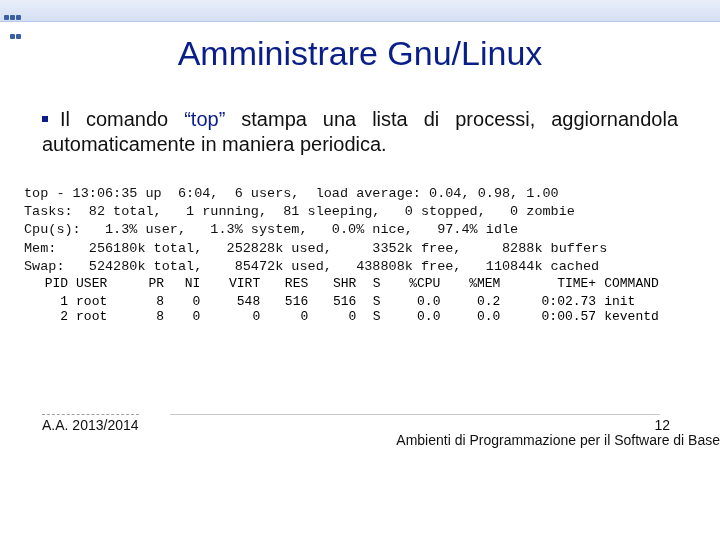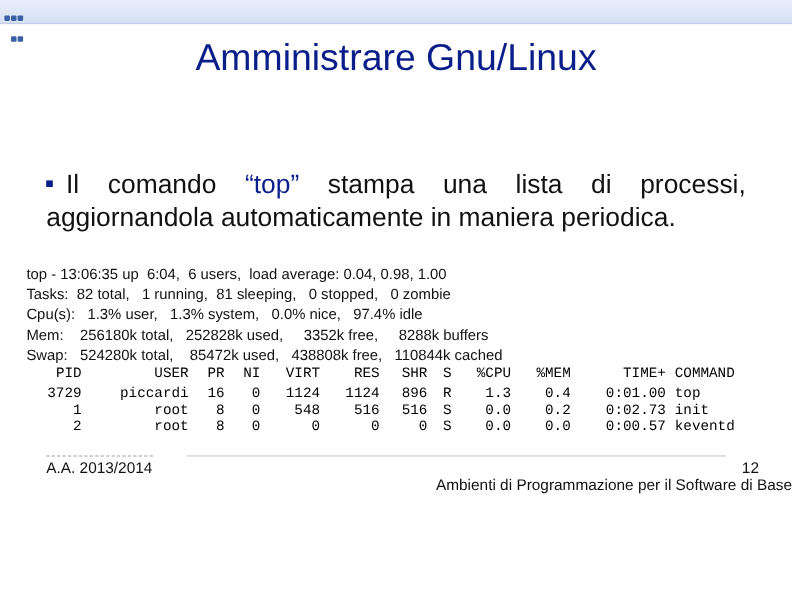--- a/index.html
+++ b/index.html
@@ -4,34 +4,34 @@
 <style>
   * { box-sizing: border-box; margin: 0; padding: 0; }
   html, body { width: 720px; height: 540px; background: #fff; font-family: Arial, Helvetica, sans-serif; }
   .slide { width: 720px; height: 452px; position: relative; background: #fff; }
   .topbar { height: 22px; background: linear-gradient(to bottom, #e8eef9, #d6e0f4); border-bottom: 1px solid #b8c7e6; }
   .corner-deco { position: absolute; top: 6px; left: 4px; }
   .corner-deco .dot { width: 5px; height: 5px; background: #3a5fa5; display: inline-block; margin-right: 1px; border-radius: 1px; }
   .corner-deco .row2 { margin-top: 1px; margin-left: 6px; }
   .title { text-align: center; font-size: 34px; color: #0a1e8a; margin-top: 12px; font-weight: 400; }
   .body { padding: 34px 42px 0 42px; }
-  .bullet { font-size: 24px; color: #111; text-align: justify; line-height: 1.25; margin-top: 46px; }
+  .bullet { font-size: 20px; color: #111; text-align: justify; line-height: 1.25; }
   .bullet .dot { display: inline-block; width: 6px; height: 6px; background: #0a1e8a; vertical-align: middle; margin-right: 12px; position: relative; top: -2px; }
   .quoted { color: #0a1e8a; }
-  .terminal { margin: 28px 24px 0 24px; font-family: Liberation Sans, sans-serif; font-size: 13.5px; color: #111; white-space: pre; line-height: 1.35; }
+  .terminal { margin: 28px 24px 0 24px; font-family: Liberation Mono, monospace; font-size: 13.5px; color: #111; white-space: pre; line-height: 1.35; }
   .proc-table { margin: 0 24px 0 24px; font-family: "Courier New", monospace; font-size: 13px; }
   .proc-table table { border-collapse: collapse; width: 100%; }
   .proc-table th, .proc-table td { text-align: right; padding: 0 4px; font-weight: normal; }
   .proc-table th { padding-bottom: 3px; }
-  .proc-table td.user, .proc-table th.user { text-align: right; }
+  .proc-table td.user, .proc-table th.user { text-align: left; }
   .proc-table td.cmd, .proc-table th.cmd { text-align: left; }
   .footer { position: absolute; bottom: 16px; left: 0; right: 0; height: 22px; padding: 0 42px; font-size: 14px; color: #111; }
   .footer .left { position: absolute; left: 42px; border-top: 1px dashed #a0a0a0; padding-top: 2px; }
   .footer .center { position: absolute; left: 0; right: 0; text-align: right; top: 18px; padding-left: 28px; }
-  .footer .right { position: absolute; right: 30px; top: 3px; }
+  .footer .right { position: absolute; right: 50px; top: 3px; }
   .footer .hr { position: absolute; left: 170px; right: 60px; top: 0; border-top: 1px solid #c8c8c8; height: 1px; }
 </style>
 </head>
 <body>
 
 <div class="slide">
   <div class="topbar"></div>
   <div class="corner-deco">
     <div><span class="dot"></span><span class="dot"></span><span class="dot"></span></div>
     <div class="row2"><span class="dot"></span><span class="dot"></span></div>
@@ -64,34 +64,20 @@
           <th>SHR</th>
           <th>S</th>
           <th>%CPU</th>
           <th>%MEM</th>
           <th>TIME+</th>
           <th class="cmd">COMMAND</th>
         </tr>
       </thead>
       <tbody id="proc-body">
           <tr>
-            <td>3729</td>
-            <td class="user">piccardi</td>
-            <td>16</td>
-            <td>0</td>
-            <td>1124</td>
-            <td>1124</td>
-            <td>896</td>
-            <td>R</td>
-            <td>1.3</td>
-            <td>0.4</td>
-            <td>0:01.00</td>
-            <td class="cmd">top</td>
-          </tr>
-          <tr>
             <td>1</td>
             <td class="user">root</td>
             <td>8</td>
             <td>0</td>
             <td>548</td>
             <td>516</td>
             <td>516</td>
             <td>S</td>
             <td>0.0</td>
             <td>0.2</td>

